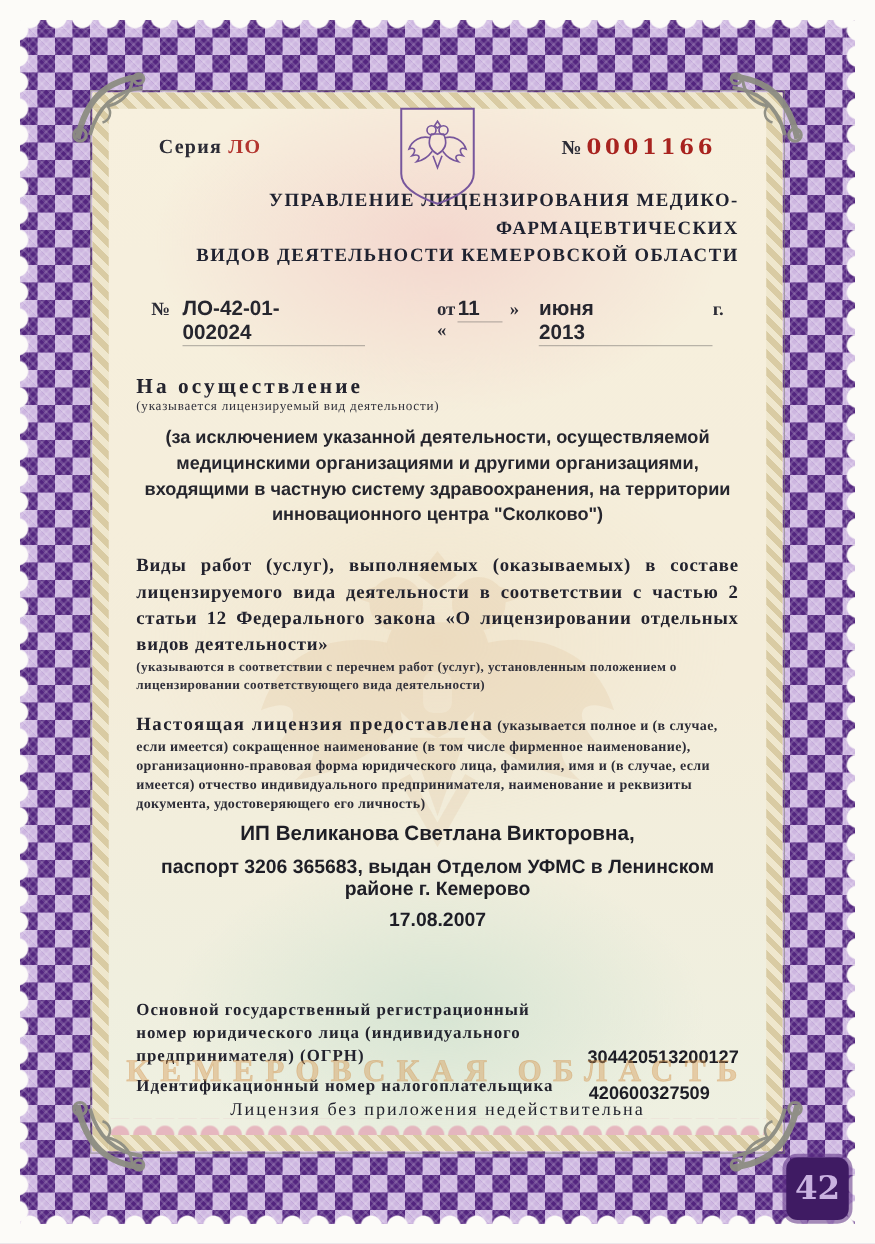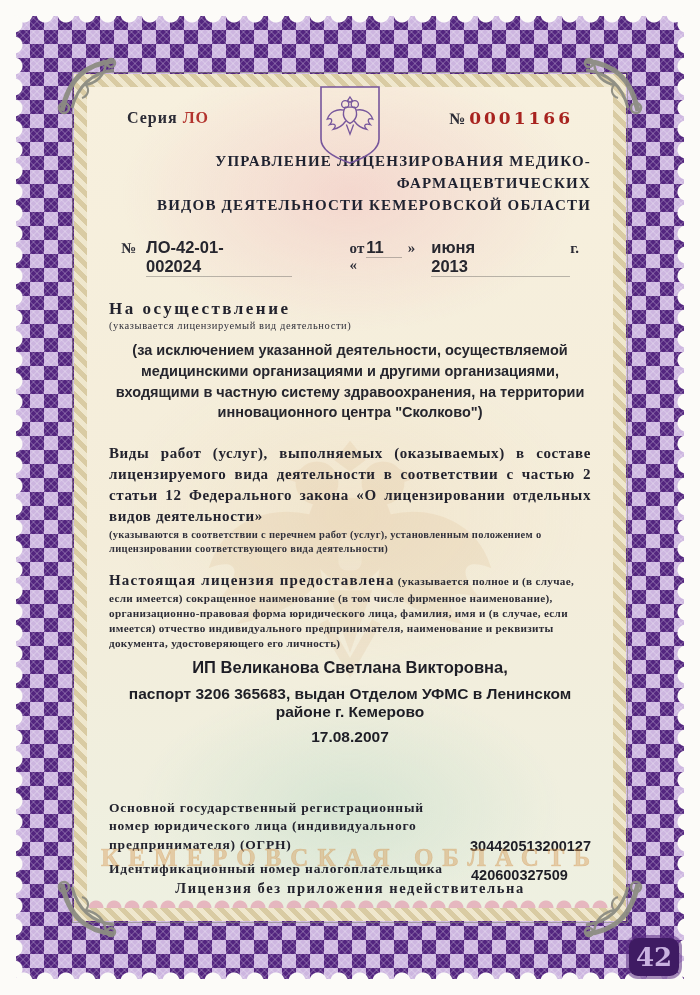--- a/index.html
+++ b/index.html
@@ -94,25 +94,25 @@
   .grantee-date{margin-top:7px;text-align:center;font-size:15.5px;color:#1e1e26;}
 
   .reg-block{margin-top:53px;}
   .reg-row{display:flex;align-items:flex-end;}
   .reg-label{width:352px;font-weight:bold;font-size:13.5px;line-height:1.4;letter-spacing:.8px;color:#23232e;}
   .reg-num{flex:1;font-family:"Liberation Sans",sans-serif;font-weight:bold;font-size:14.5px;color:#1e1e26;padding-left:10px;padding-bottom:1px;}
   .reg-row2{margin-top:5px;}
   .reg-row2 .reg-num{transform:translateY(5px);}
 
   .watermark{position:absolute;left:0;right:0;bottom:36px;text-align:center;font-family:Liberation Serif, serif;font-weight:bold;font-size:25px;letter-spacing:9px;color:rgba(214,152,84,.42);-webkit-text-stroke:.6px rgba(205,140,70,.35);white-space:nowrap;}
-  .invalid{position:absolute;left:0;right:0;bottom:11px;text-align:center;font-weight:bold;font-size:14.5px;letter-spacing:1.6px;color:#23232e;}
+  .invalid{position:absolute;left:0;right:0;bottom:11px;text-align:center;font-weight:normal;font-size:14.5px;letter-spacing:1.6px;color:#23232e;}
   .pink-band{position:absolute;left:0;right:0;bottom:0;height:13px;opacity:.55;
     background:radial-gradient(circle at 9px 13px, #e089a4 7px, transparent 8px) repeat-x;background-size:18px 13px;}
 
-  .region-badge{position:absolute;right:21px;bottom:19px;z-index:5;width:50px;height:38px;background:#3f1b63;border-radius:9px;
+  .region-badge{position:absolute;right:21px;bottom:19px;z-index:5;width:50px;height:50px;background:#3f1b63;border-radius:9px;
     display:flex;align-items:center;justify-content:center;color:#c9b2e0;font-family:"DejaVu Serif",serif;font-weight:bold;font-size:26px;
     box-shadow:0 0 0 3px rgba(91,45,132,.55);}
 </style>
 </head>
 <body>
 
 <div class="page">
 
   <div class="border-band"></div>
   <div class="sc sc-t"></div>

